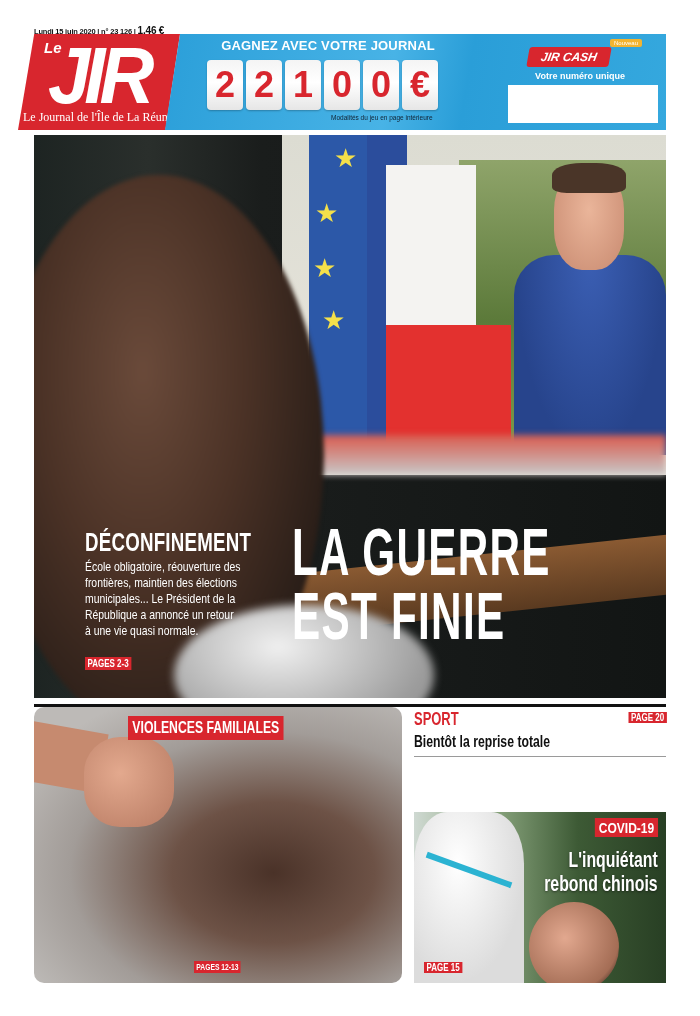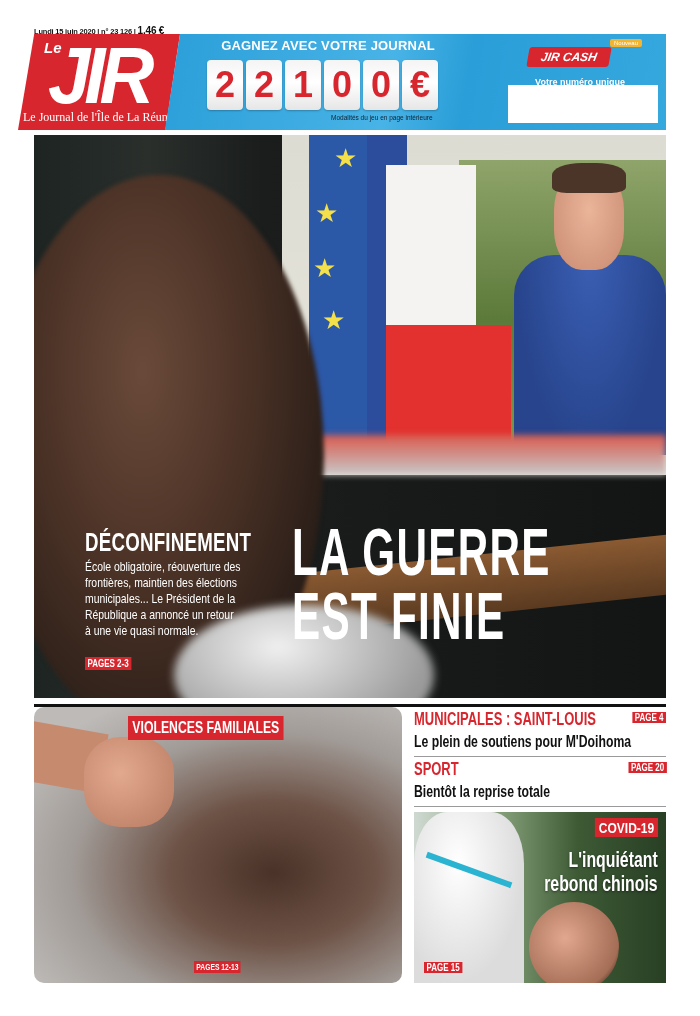--- a/index.html
+++ b/index.html
@@ -17,21 +17,21 @@
 
   .banner { position: absolute; left: 165px; top: 34px; width: 501px; height: 96px; background: linear-gradient(100deg, #2b9fd9 0%, #48b3e6 45%, #2a9ed8 60%, #35a8de 100%);
             clip-path: polygon(3% 0, 100% 0, 100% 100%, 0 100%); }
   .banner .title { position: absolute; left: 43px; top: 4px; width: 240px; text-align: center; color: #fff; font-weight: bold; font-size: 13px; letter-spacing: 0.2px; white-space: nowrap; }
   .counter { position: absolute; left: 42px; top: 26px; display: flex; gap: 3px; }
   .digit { width: 36px; height: 50px; background: linear-gradient(#f4f4f4, #ffffff 45%, #e6e6e6); border-radius: 4px; box-shadow: 0 1px 2px rgba(0,0,0,0.25); color: #d8262e; font-weight: bold; font-size: 36px; display: flex; align-items: center; justify-content: center; }
   .banner .rules { position: absolute; left: 166px; top: 80px; color: #123; font-size: 6.5px; white-space: nowrap; }
 
   .cash { position: absolute; left: 363px; top: 13px; width: 82px; height: 20px; background: #d8262e; border-radius: 3px; transform: skewX(-10deg); color: #fff; font-style: italic; font-weight: bold; font-size: 12px; display: flex; align-items: center; justify-content: center; }
   .nouveau { position: absolute; left: 445px; top: 5px; background: #f2b431; color: #fff; font-size: 6px; padding: 1px 4px; border-radius: 2px; }
-  .unique-label { position: absolute; left: 340px; top: 37px; width: 150px; text-align: center; color: #fff; font-weight: bold; font-size: 9px; margin-top: 6px; }
+  .unique-label { position: absolute; left: 340px; top: 37px; width: 150px; text-align: center; color: #fff; font-weight: bold; font-size: 9px; }
   .unique-box { position: absolute; left: 343px; top: 51px; width: 150px; height: 38px; background: #ffffff; }
 
   .hero { position: absolute; left: 34px; top: 135px; width: 632px; height: 563px; overflow: hidden;
           background: linear-gradient(90deg, #1d2422 0%, #2a2f2c 18%, #1a1d1c 36%, #121514 100%); }
   .hero .screen { position: absolute; left: 248px; top: 0; width: 384px; height: 340px; background: linear-gradient(#dcdcd2, #e9e6dd); }
   .hero .window { position: absolute; left: 425px; top: 25px; width: 207px; height: 290px; background: linear-gradient(#8fa46a, #5c7a3a 55%, #7b9a4c); }
   .hero .flag-eu { position: absolute; left: 275px; top: 0; width: 58px; height: 330px; background: #2c58a8; }
   .hero .flag-fr-blue { position: absolute; left: 333px; top: 0; width: 40px; height: 330px; background: #2b4d9c; }
   .hero .flag-fr-white { position: absolute; left: 352px; top: 30px; width: 90px; height: 160px; background: #f4f3f1; }
   .hero .flag-fr-red { position: absolute; left: 352px; top: 190px; width: 125px; height: 140px; background: #e3312f; }
@@ -147,25 +147,20 @@
 
 <div class="story-left">
   <div class="arm"></div>
   <div class="fist"></div>
   <span class="tag kicker">VIOLENCES FAMILIALES</span>
   <span class="tag pages">PAGES 12-13</span>
 </div>
 
 <div class="briefs">
   <div class="brief">
-    <span class="kicker">MUNICIPALES : SAINT-LOUIS</span>
-    <span class="title">Le plein de soutiens pour M'Doihoma</span>
-    <span class="tag page">PAGE 4</span>
-  </div>
-  <div class="brief">
     <span class="kicker">SPORT</span>
     <span class="title">Bientôt la reprise totale</span>
     <span class="tag page">PAGE 20</span>
   </div>
 </div>
 
 <div class="covid">
   <div class="suit"></div>
   <div class="stripe"></div>
   <div class="woman"></div>

